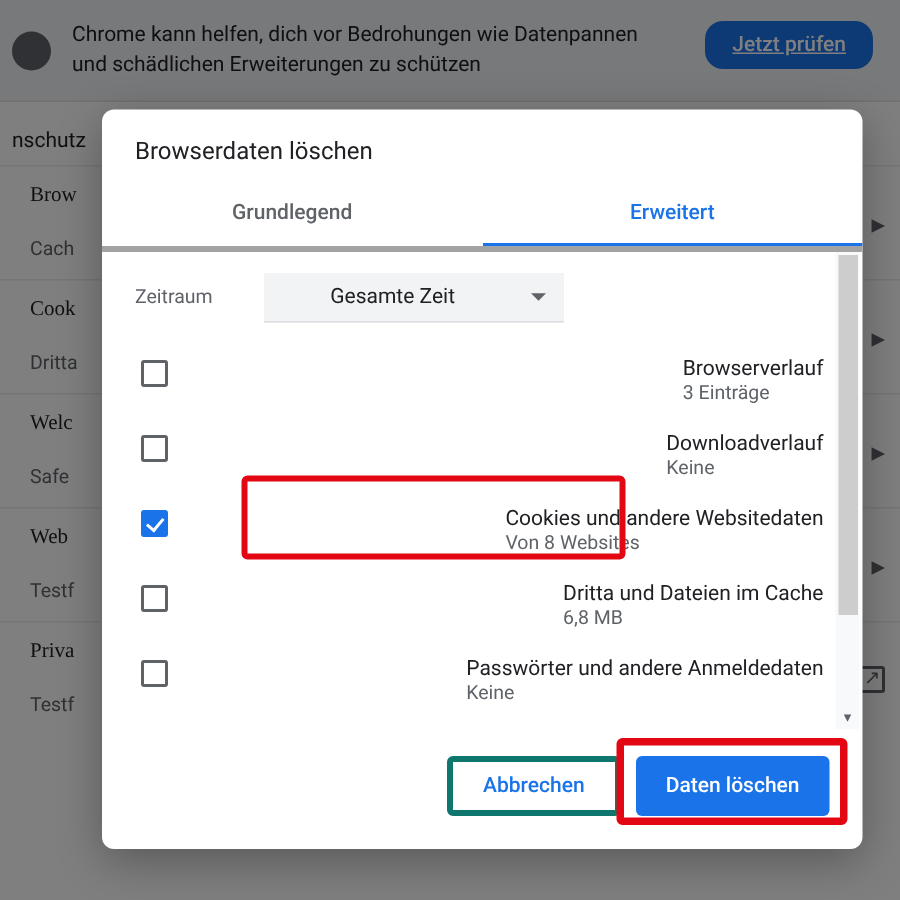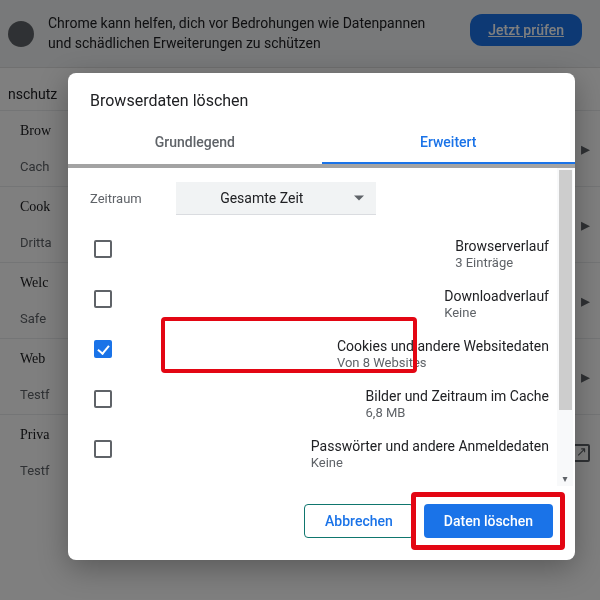--- a/index.html
+++ b/index.html
@@ -50,21 +50,21 @@
   .cb.checked { background: #1a73e8; border-color: #1a73e8; }
   .cb.checked::after { content: ""; width: 5px; height: 9px; border: solid #fff; border-width: 0 2px 2px 0; transform: rotate(40deg); margin-top: -2px; }
   .opt-text .o1 { font-size: 14px; color: #202124; }
   .opt-text .o2 { font-size: 13px; color: #5f6368; margin-top: 1px; }
   .opt.last { padding-bottom: 0; }
 
   .hl-cookies { position: absolute; border: 4px solid #e30613; border-radius: 4px; left: 93px; top: 149px; width: 256px; height: 56px; pointer-events: none; }
 
   .footer { display: flex; justify-content: flex-end; gap: 10px; padding: 18px 22px 22px; position: relative; }
   .btn { padding: 8px 20px; font-size: 14px; border-radius: 4px; cursor: pointer; font-weight: 500; }
-  .btn-cancel { background: #fff; color: #1a73e8; border: 1px solid #0f766e; }
+  .btn-cancel { background: #fff; color: #1a73e8; border: 4px solid #0f766e; }
   .btn-primary { background: #1a73e8; color: #fff; border: none; }
   .hl-footer { position: absolute; border: 5px solid #e30613; border-radius: 4px; right: 10px; top: 6px; width: 154px; height: 58px; pointer-events: none; }
 </style>
 </head>
 <body>
 
 <div class="bg">
   <div class="banner">
     <div class="banner-left">
       <div class="banner-icon"></div>
@@ -158,21 +158,21 @@
       <div class="opt">
         <div class="cb checked"></div>
         <div class="opt-text">
           <div class="o1">Cookies und andere Websitedaten</div>
           <div class="o2">Von 8 Websites</div>
         </div>
       </div>
       <div class="opt">
         <div class="cb"></div>
         <div class="opt-text">
-          <div class="o1">Bilder und Zeitraum im Cache</div>
+          <div class="o1">Dritta und Dateien im Cache</div>
           <div class="o2">6,8 MB</div>
         </div>
       </div>
       <div class="opt">
         <div class="cb"></div>
         <div class="opt-text">
           <div class="o1">Passwörter und andere Anmeldedaten</div>
           <div class="o2">Keine</div>
         </div>
       </div>

